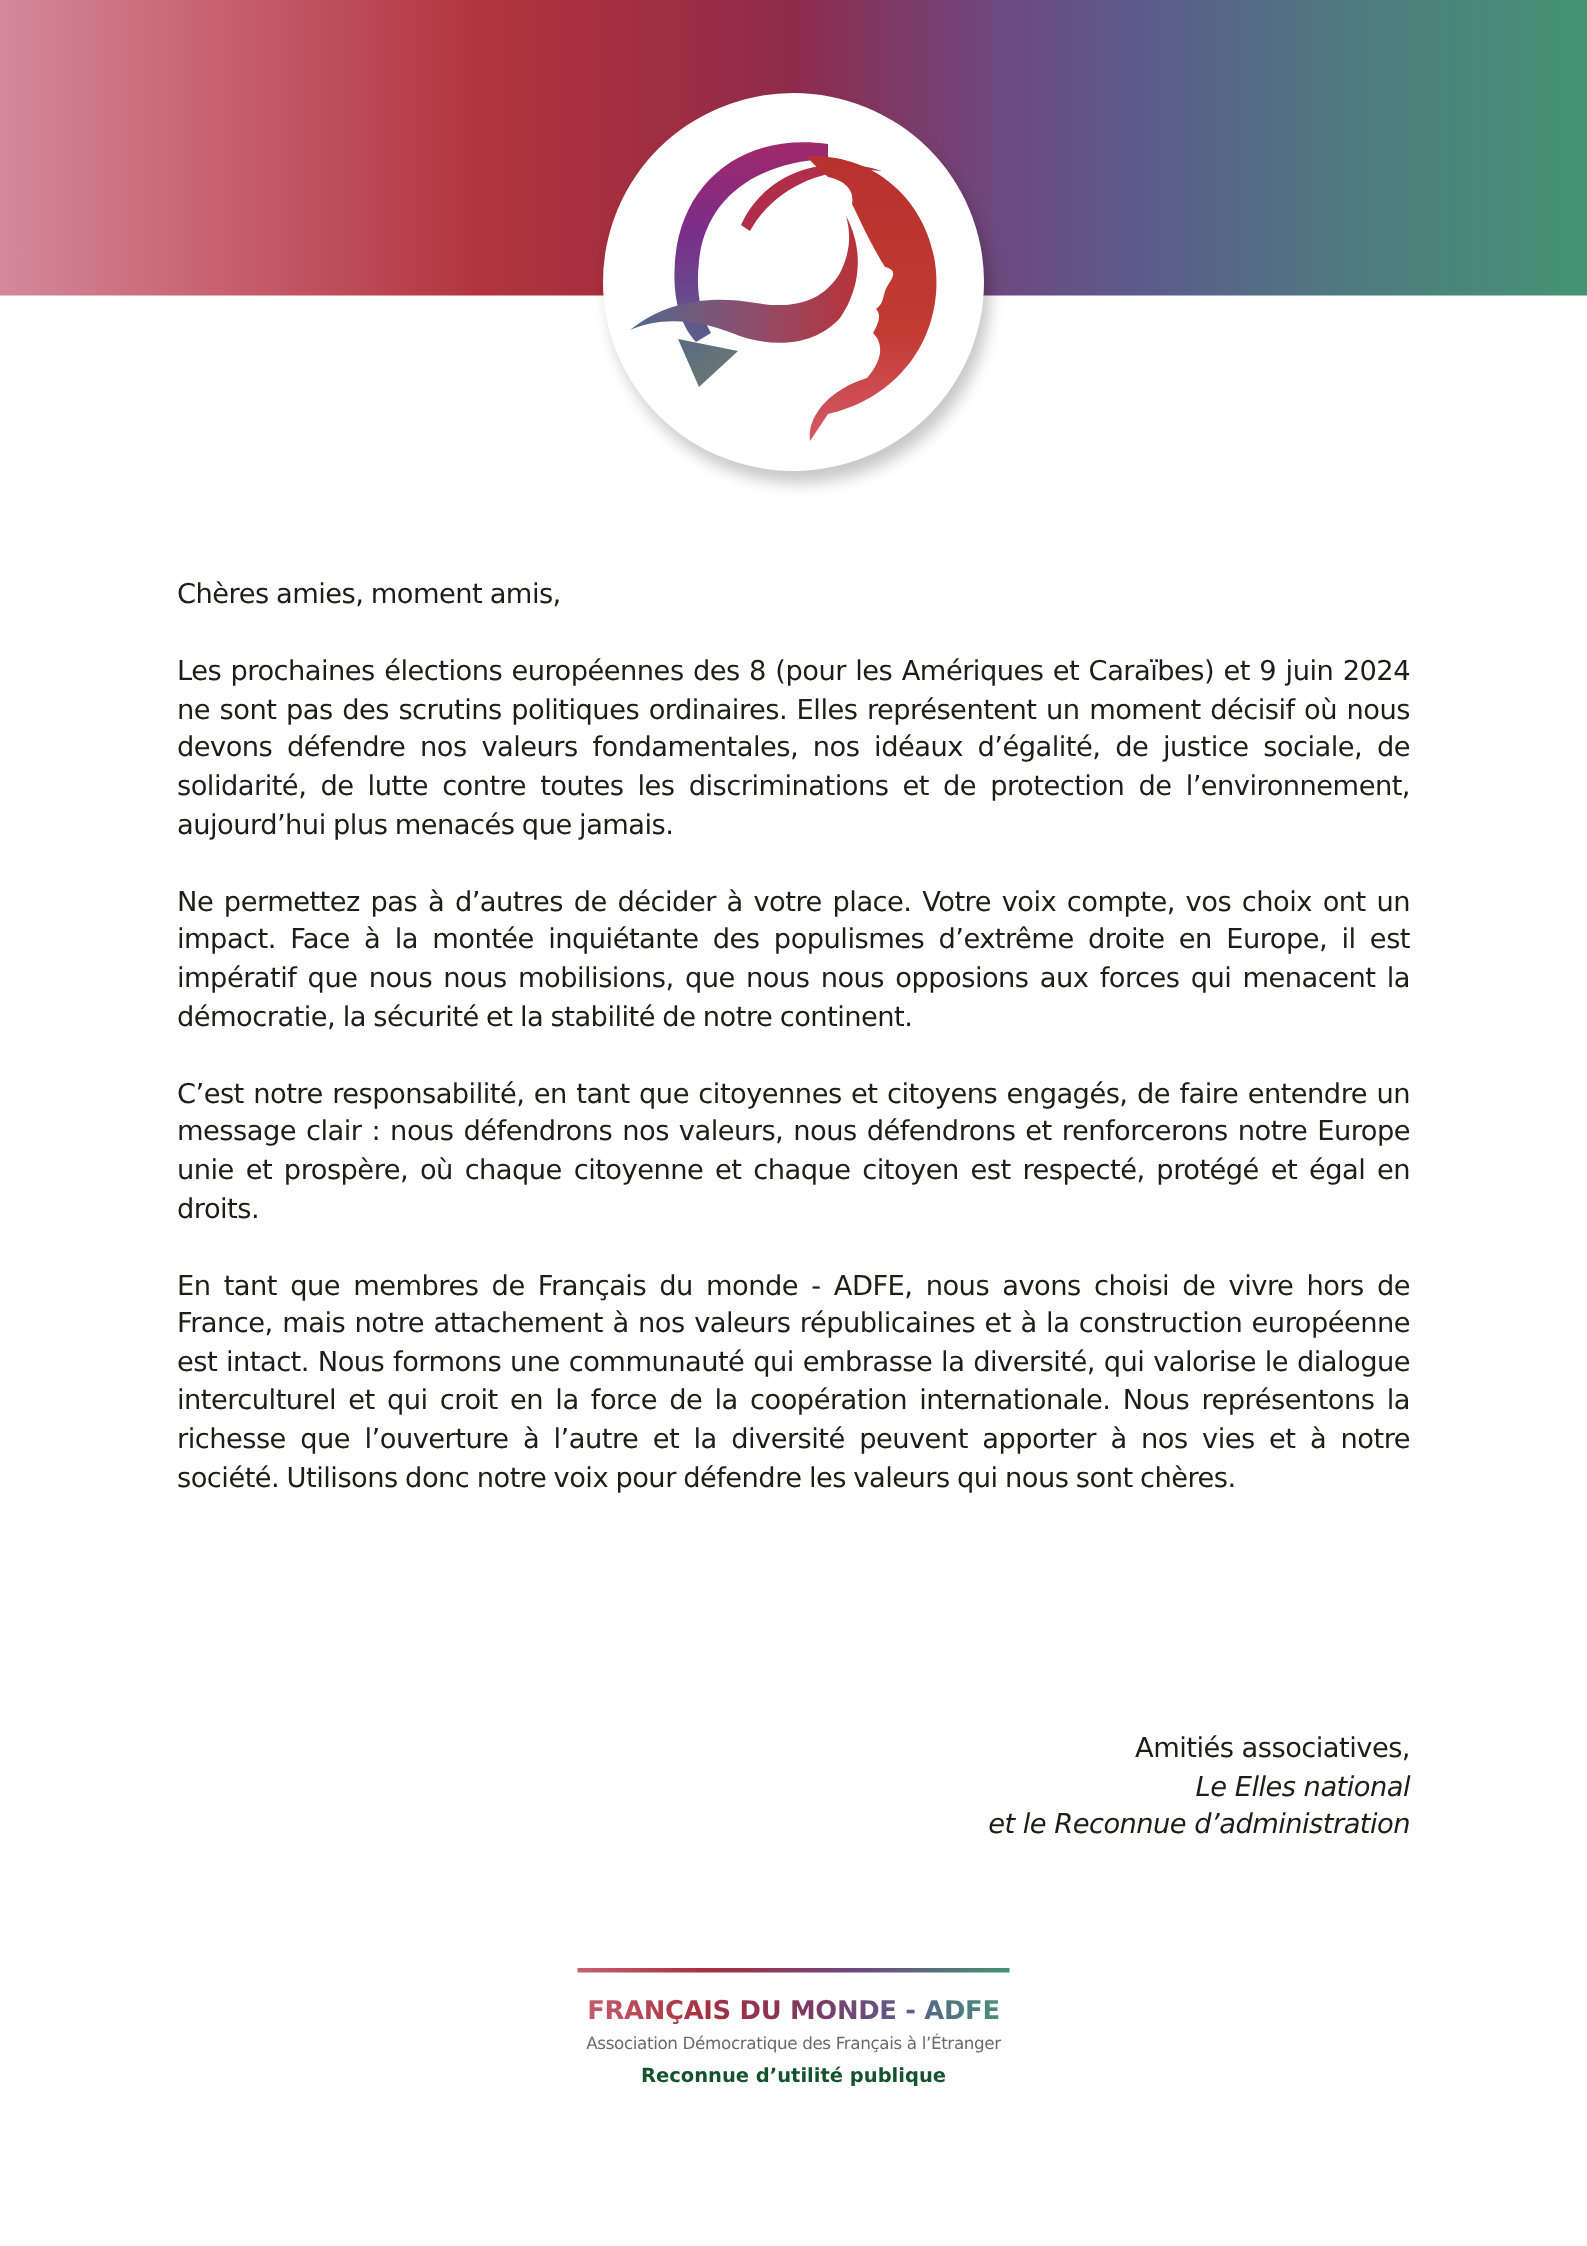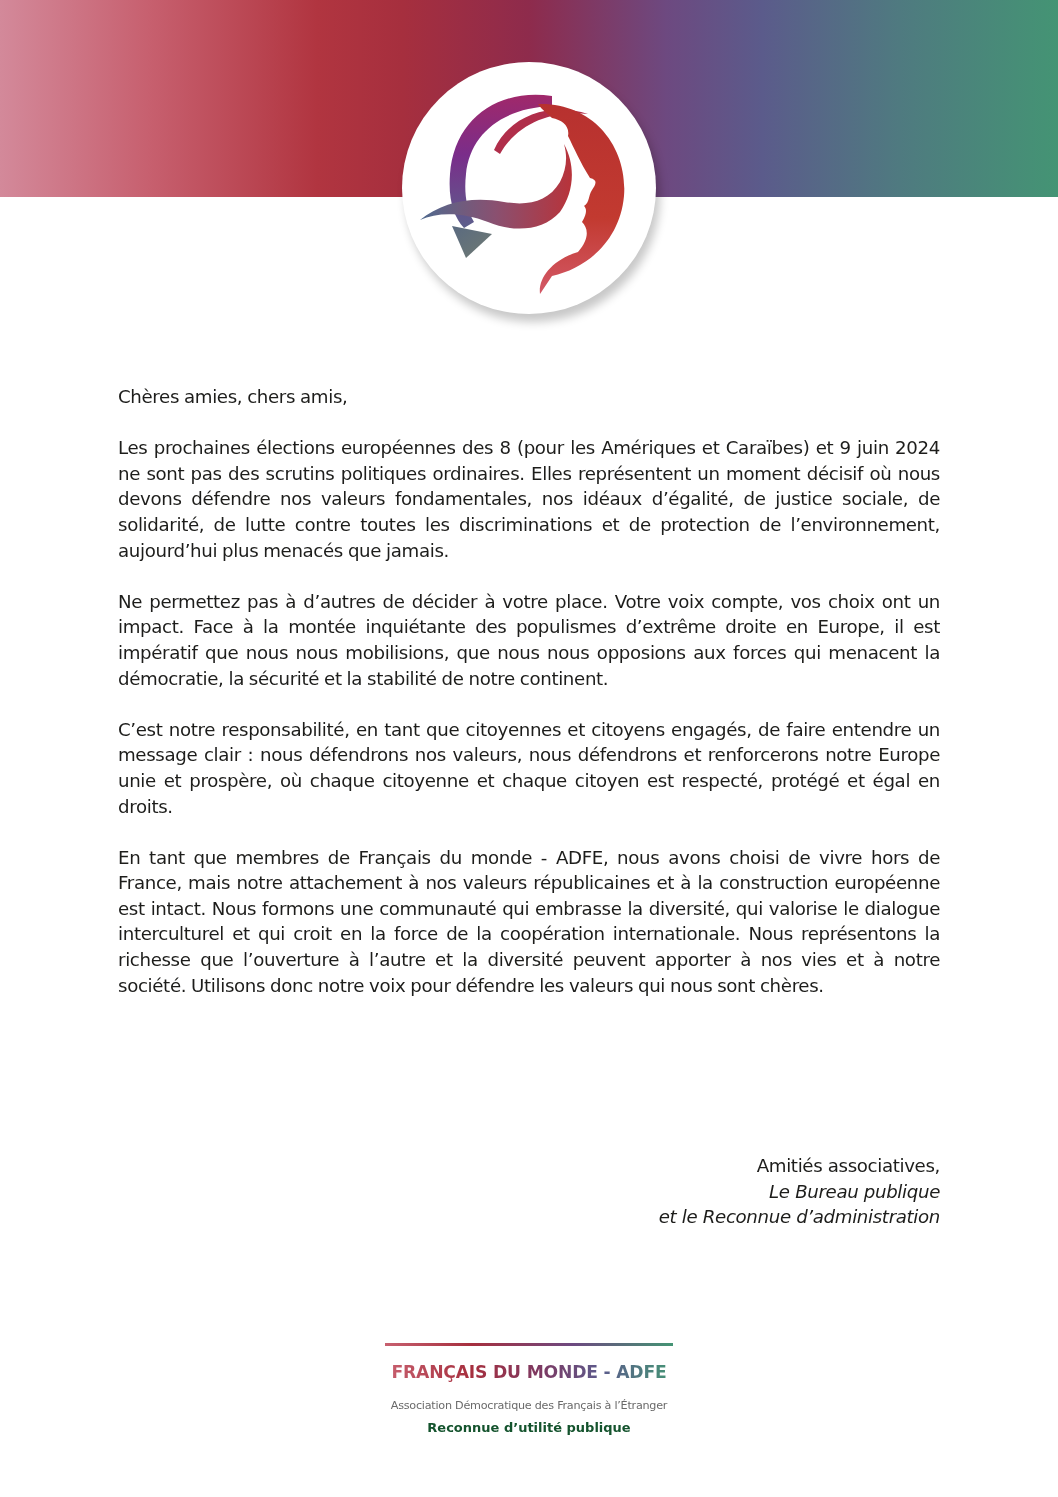--- a/index.html
+++ b/index.html
@@ -79,21 +79,21 @@
       letter-spacing: -0.35px;
       color: #1d1d1b;
       margin-left: 24px;
     }
     .signature .it {
       font-style: italic;
     }
     .footer {
       position: absolute;
       left: 385px;
-      top: 1343px;
+      top: 1312px;
       width: 288px;
       text-align: center;
     }
     .footer-line {
       width: 288px;
       height: 3px;
       background: linear-gradient(90deg, #c7606f 0%, #a62f3e 30%, #6d4980 65%, #449474 100%);
     }
     .footer-title {
       margin-top: 15px;
@@ -102,21 +102,21 @@
       font-size: 17.2px;
       letter-spacing: -0.2px;
       line-height: 22px;
       white-space: nowrap;
       background: linear-gradient(90deg, #c8606f 0%, #a62f3e 30%, #7b3a64 55%, #5c5b8c 75%, #449474 100%);
       -webkit-background-clip: text;
       background-clip: text;
       color: transparent;
     }
     .footer-sub {
-      margin-top: 15px;
+      margin-top: 3px;
       font-family: "DejaVu Sans", sans-serif;
       font-size: 11.2px;
       letter-spacing: -0.25px;
       color: #6a6a6a;
       white-space: nowrap;
       line-height: 16px;
     }
     .footer-note {
       margin-top: 5px;
       font-family: "DejaVu Sans", sans-serif;
@@ -162,30 +162,30 @@
 
     <path d="M136,42 C190,40 226,84 222,134 C218,178 186,206 150,214 L138,232 C136,216 150,198 176,190 C188,176 186,166 180,160 C186,150 184,146 182,144 C188,140 186,134 190,128 C194,122 196,118 188,116 C178,100 172,86 166,74 C168,64 160,58 150,56 C146,52 140,48 136,42 Z" fill="url(#arcR)"></path>
 
     <path d="M18,158 C40,140 70,134 102,140 C126,144 146,140 158,120 C164,108 166,96 162,82 C174,104 172,130 158,150 C140,170 110,170 86,160 C60,150 36,150 18,158 Z" fill="url(#wave)"></path>
 
     <path d="M50,164 L90,172 L64,196 Z" fill="url(#tri)"></path>
   </svg>
 </div>
 
 <div class="letter">
-  <p class="left">Chères amies, chers amis,</p>
+  <p class="left">Chères amies, moment amis,</p>
   <p>Les prochaines élections européennes des 8 (pour les Amériques et Caraïbes) et 9 juin 2024 ne sont pas des scrutins politiques ordinaires. Elles représentent un moment décisif où nous devons défendre nos valeurs fondamentales, nos idéaux d’égalité, de justice sociale, de solidarité, de lutte contre toutes les discriminations et de protection de l’environnement, aujourd’hui plus menacés que jamais.</p>
   <p>Ne permettez pas à d’autres de décider à votre place. Votre voix compte, vos choix ont un impact. Face à la montée inquiétante des populismes d’extrême droite en Europe, il est impératif que nous nous mobilisions, que nous nous opposions aux forces qui menacent la démocratie, la sécurité et la stabilité de notre continent.</p>
   <p>C’est notre responsabilité, en tant que citoyennes et citoyens engagés, de faire entendre un message clair : nous défendrons nos valeurs, nous défendrons et renforcerons notre Europe unie et prospère, où chaque citoyenne et chaque citoyen est respecté, protégé et égal en droits.</p>
   <p>En tant que membres de Français du monde - ADFE, nous avons choisi de vivre hors de France, mais notre attachement à nos valeurs républicaines et à la construction européenne est intact. Nous formons une communauté qui embrasse la diversité, qui valorise le dialogue interculturel et qui croit en la force de la coopération internationale. Nous représentons la richesse que l’ouverture à l’autre et la diversité peuvent apporter à nos vies et à notre société. Utilisons donc notre voix pour défendre les valeurs qui nous sont chères.</p>
 </div>
 
 <div class="signature">
   <div>Amitiés associatives,</div>
-  <div class="it">Le Bureau publique</div>
+  <div class="it">Le Elles national</div>
   <div class="it">et le Reconnue d’administration</div>
 </div>
 
 <div class="footer">
   <div class="footer-line"></div>
   <div class="footer-title">FRANÇAIS DU MONDE - ADFE</div>
   <div class="footer-sub">Association Démocratique des Français à l’Étranger</div>
   <div class="footer-note">Reconnue d’utilité publique</div>
 </div>
 

